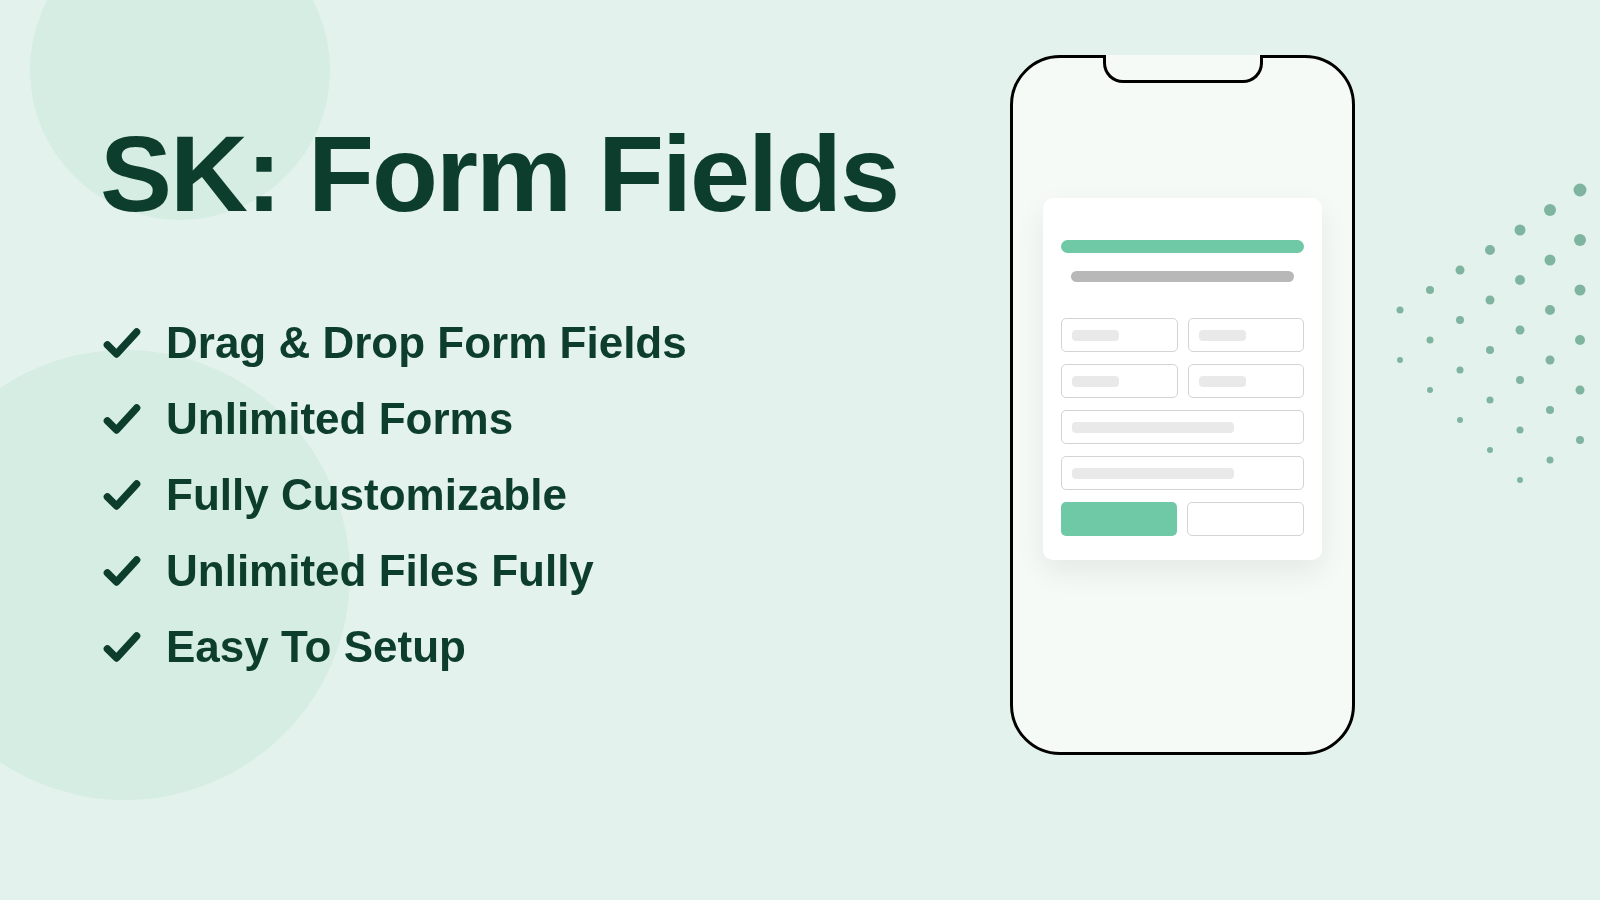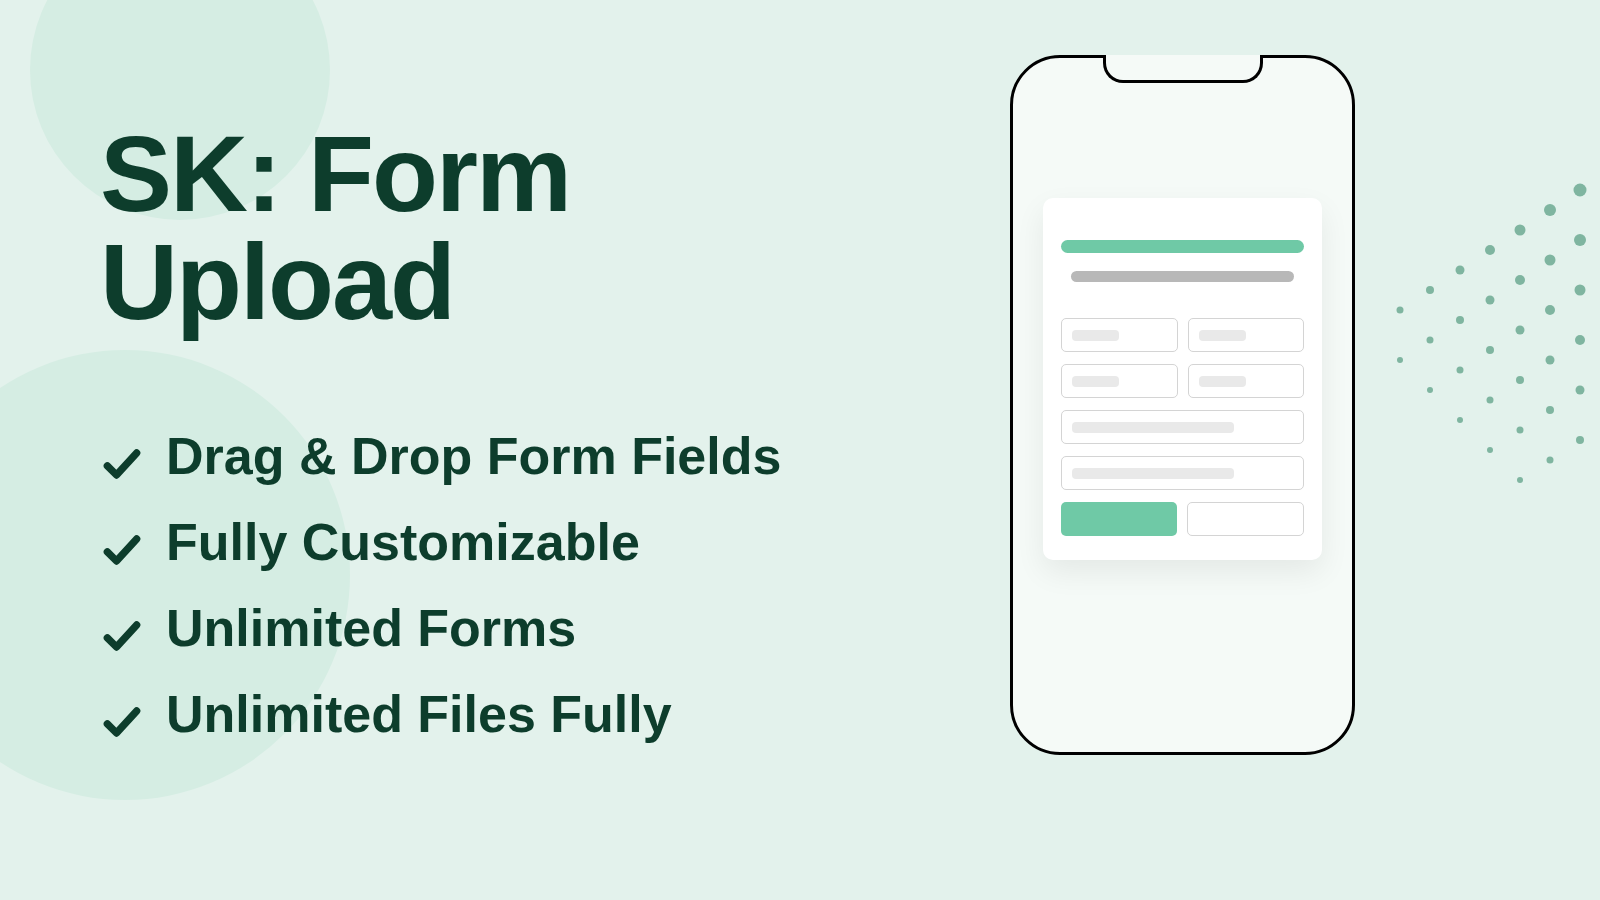--- a/index.html
+++ b/index.html
@@ -51,24 +51,24 @@
     color: #0d3d2c;
     letter-spacing: -2px;
     line-height: 1;
     margin-bottom: 90px;
   }
   .features {
     list-style: none;
   }
   .features li {
     display: flex;
-    align-items: flex-end;
+    align-items: center;
     margin-bottom: 26px;
     color: #0d3d2c;
-    font-size: 52px;
+    font-size: 44px;
     font-weight: 700;
   }
   .check-icon {
     display: inline-flex;
     width: 44px;
     height: 44px;
     margin-right: 22px;
     flex-shrink: 0;
   }
   .check-icon svg { width: 100%; height: 100%; }
@@ -226,53 +226,61 @@
       <circle cx="510" cy="370" r="7"></circle>
       <circle cx="540" cy="350" r="7.5"></circle>
       <circle cx="570" cy="330" r="8"></circle>
       <circle cx="600" cy="310" r="8.5"></circle>
       <circle cx="630" cy="290" r="9"></circle>
       <circle cx="660" cy="270" r="9"></circle>
   </g>
 </svg>
 
 <div class="content">
-  <h1 class="title">SK: Form Upload</h1>
+  <h1 class="title">SK: Form Fields</h1>
   <ul class="features">
     <li>
       <span class="check-icon">
         <svg viewBox="0 0 24 24" fill="none" stroke="#0d3d2c" stroke-width="4" stroke-linecap="round" stroke-linejoin="round">
             <polyline points="4 13 9 18 20 6"></polyline>
           </svg>
       </span>
       <span>Drag &amp; Drop Form Fields</span>
     </li>
     <li>
       <span class="check-icon">
         <svg viewBox="0 0 24 24" fill="none" stroke="#0d3d2c" stroke-width="4" stroke-linecap="round" stroke-linejoin="round">
             <polyline points="4 13 9 18 20 6"></polyline>
           </svg>
       </span>
+      <span>Unlimited Forms</span>
+    </li>
+    <li>
+      <span class="check-icon">
+        <svg viewBox="0 0 24 24" fill="none" stroke="#0d3d2c" stroke-width="4" stroke-linecap="round" stroke-linejoin="round">
+            <polyline points="4 13 9 18 20 6"></polyline>
+          </svg>
+      </span>
       <span>Fully Customizable</span>
     </li>
     <li>
       <span class="check-icon">
         <svg viewBox="0 0 24 24" fill="none" stroke="#0d3d2c" stroke-width="4" stroke-linecap="round" stroke-linejoin="round">
             <polyline points="4 13 9 18 20 6"></polyline>
           </svg>
       </span>
-      <span>Unlimited Forms</span>
-    </li>
-    <li>
-      <span class="check-icon">
-        <svg viewBox="0 0 24 24" fill="none" stroke="#0d3d2c" stroke-width="4" stroke-linecap="round" stroke-linejoin="round">
-            <polyline points="4 13 9 18 20 6"></polyline>
-          </svg>
-      </span>
       <span>Unlimited Files Fully</span>
+    </li>
+    <li>
+      <span class="check-icon">
+        <svg viewBox="0 0 24 24" fill="none" stroke="#0d3d2c" stroke-width="4" stroke-linecap="round" stroke-linejoin="round">
+            <polyline points="4 13 9 18 20 6"></polyline>
+          </svg>
+      </span>
+      <span>Easy To Setup</span>
     </li>
   </ul>
 </div>
 
 <div class="phone">
   <div class="notch"></div>
   <div class="card">
     <div class="card-header-bar"></div>
     <div class="card-subheader-bar"></div>
     <div class="row">

